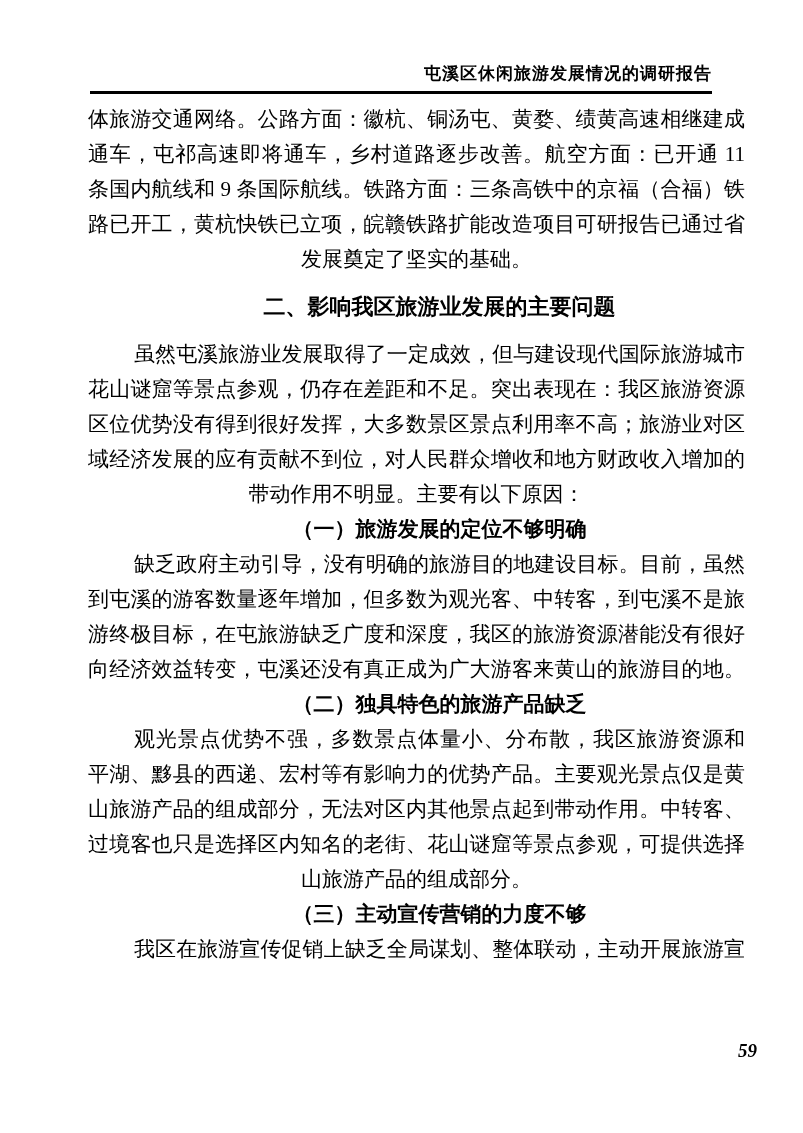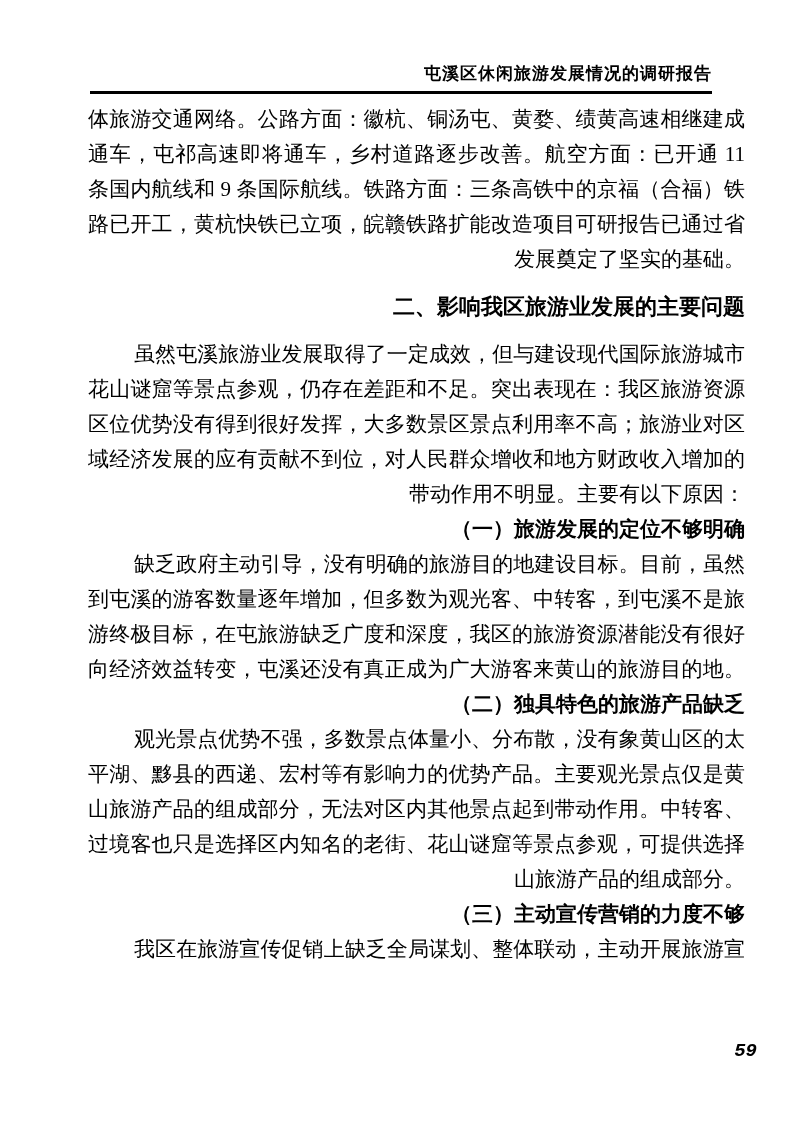--- a/index.html
+++ b/index.html
@@ -31,21 +31,21 @@
     left: 88px;
     top: 102px;
     width: 657px;
     font-size: 21px;
     line-height: 35px;
   }
   .block { margin: 0; }
   .line {
     height: 35px;
     overflow: hidden;
-    text-align: right;
+    text-align: center;
   }
   .line.fill {
     text-align: justify;
     text-align-last: justify;
     text-justify: inter-ideograph;
   }
   .line.indent { padding-left: 46px; }
   .heading2 {
     margin-top: 12px;
     margin-bottom: 13px;
@@ -57,21 +57,21 @@
     font-weight: 700;
     font-size: 21px;
   }
   .page-num {
     position: absolute;
     right: 93px;
     top: 1040px;
     font-size: 19px;
     font-weight: 700;
     font-style: italic;
-    font-family: Liberation Mono, monospace;
+    font-family: Liberation Serif, serif;
   }
 </style>
 </head>
 <body>
 
 <div class="page">
   <div class="header">屯溪区休闲旅游发展情况的调研报告</div>
 
   <div class="doc-body">
       <div class="block paragraph">
@@ -97,21 +97,21 @@
       <div class="block paragraph">
         <div class="line indent fill">缺乏政府主动引导，没有明确的旅游目的地建设目标。目前，虽然</div>
         <div class="line fill">到屯溪的游客数量逐年增加，但多数为观光客、中转客，到屯溪不是旅</div>
         <div class="line fill">游终极目标，在屯旅游缺乏广度和深度，我区的旅游资源潜能没有很好地</div>
         <div class="line fill">向经济效益转变，屯溪还没有真正成为广大游客来黄山的旅游目的地。</div>
       </div>
       <div class="block heading3">
         <div class="line indent">（二）独具特色的旅游产品缺乏</div>
       </div>
       <div class="block paragraph">
-        <div class="line indent fill">观光景点优势不强，多数景点体量小、分布散，没有象黄山区的太</div>
+        <div class="line indent fill">观光景点优势不强，多数景点体量小、分布散，我区旅游资源和</div>
         <div class="line fill">平湖、黟县的西递、宏村等有影响力的优势产品。主要观光景点仅是黄</div>
         <div class="line fill">山旅游产品的组成部分，无法对区内其他景点起到带动作用。中转客、</div>
         <div class="line fill">过境客也只是选择区内知名的老街、花山谜窟等景点参观，可提供选择</div>
         <div class="line">山旅游产品的组成部分。</div>
       </div>
       <div class="block heading3">
         <div class="line indent">（三）主动宣传营销的力度不够</div>
       </div>
       <div class="block paragraph">
         <div class="line indent fill">我区在旅游宣传促销上缺乏全局谋划、整体联动，主动开展旅游宣</div>

